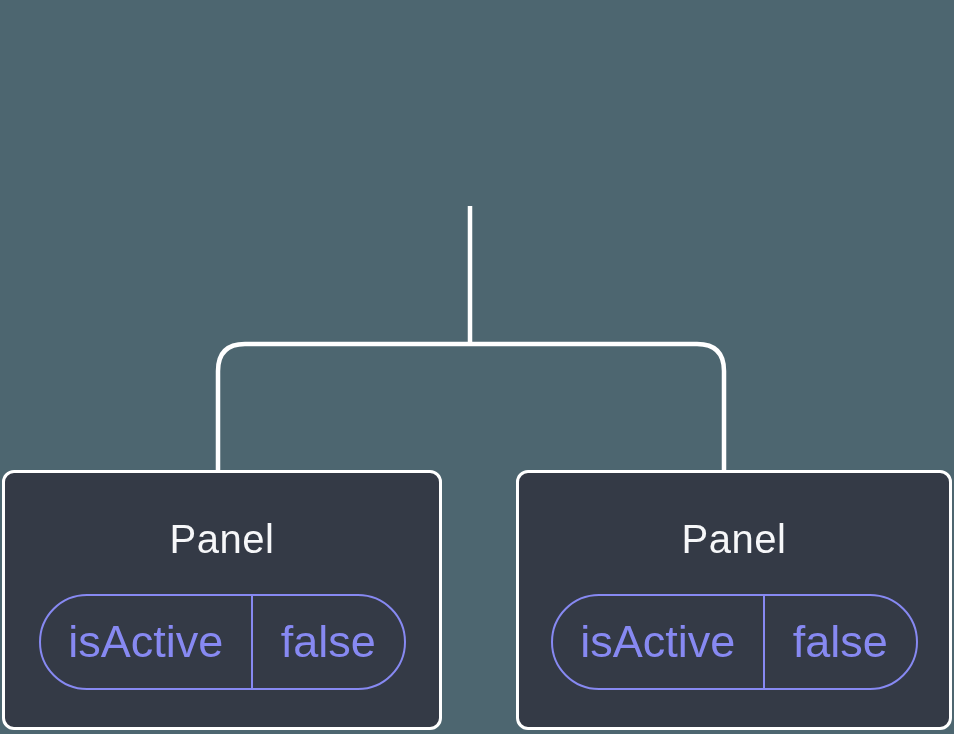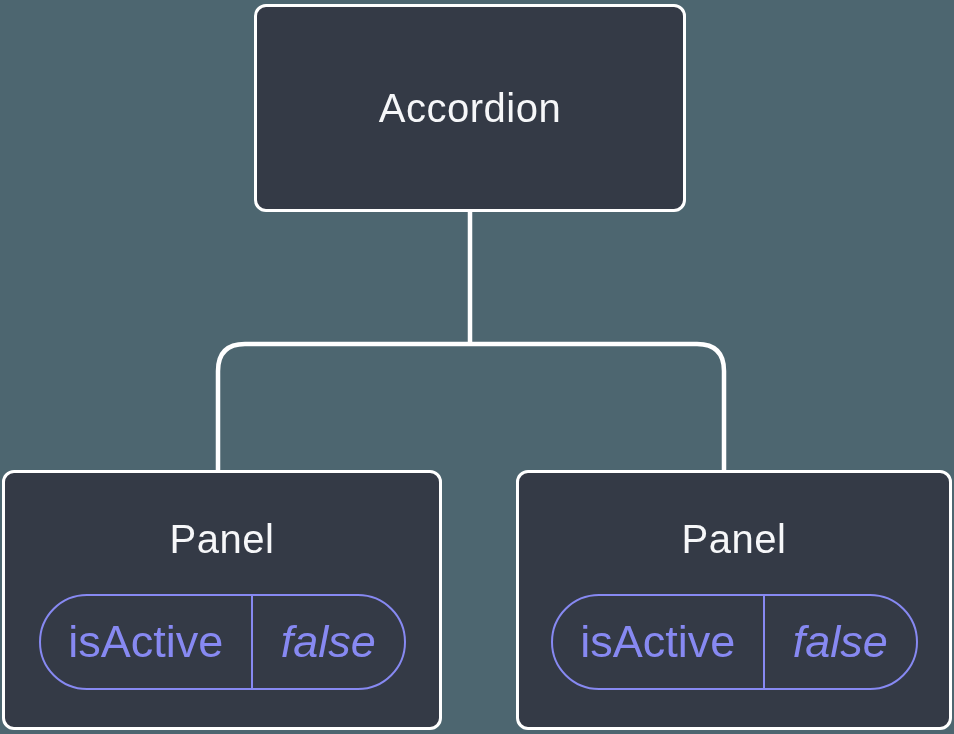--- a/index.html
+++ b/index.html
@@ -77,36 +77,32 @@
     color:var(--prop_accent);
     font-size:45px;
     font-weight:400;
   }
   .pill-name{
     flex:1.4;
     border-right:2.5px solid var(--prop_accent);
   }
   .pill-value{
     flex:1;
-    font-style:italic;
   }
 </style>
 </head>
 <body>
 
 <div class="stage">
 
   <svg class="connector" viewBox="0 0 954 734" xmlns="http://www.w3.org/2000/svg" aria-hidden="true">
     <path d="M470 206 V346"></path>
     <path d="M218 472 V371 Q218 344 245 344 H697 Q724 344 724 371 V472"></path>
   </svg>
 
-  <div class="node root-node">
-    <span class="node-label">Accordion</span>
-  </div>
 
   <div class="node panel-node panel-left">
     <span class="node-label">Panel</span>
     <div class="pill">
       <span class="pill-cell pill-name">isActive</span>
       <span class="pill-cell pill-value">false</span>
     </div>
   </div>
 
   <div class="node panel-node panel-right">

